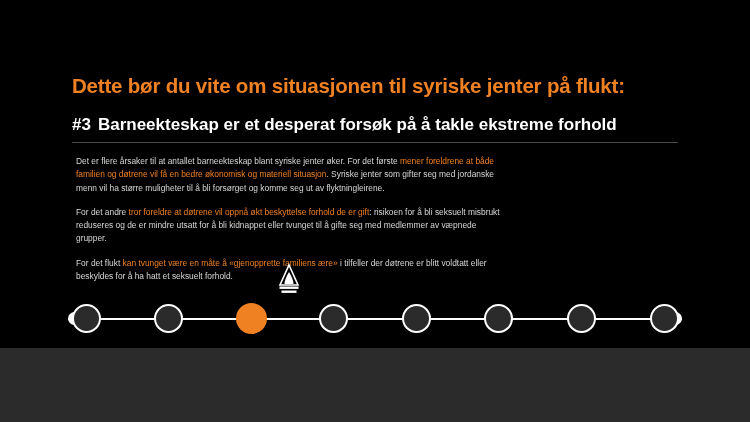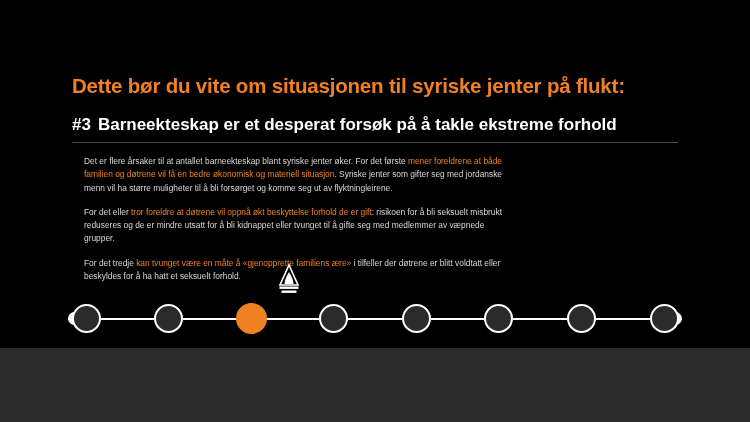--- a/index.html
+++ b/index.html
@@ -51,21 +51,21 @@
   .sub-title {
     color: #ffffff;
     font-size: 17px;
     font-weight: bold;
     line-height: 1.2;
   }
   .para {
     color: #d8d8d8;
     font-size: 8.4px;
     line-height: 1.58;
-    margin: 0 0 11px 12px;
+    margin: 0 0 11px 4px;
     max-width: 430px;
   }
   .para:last-child {
     margin-bottom: 0;
   }
   .hl {
     color: #f08122;
   }
   .timeline {
     position: absolute;
@@ -127,22 +127,22 @@
 
     <h1 class="main-title">Dette bør du vite om situasjonen til syriske jenter på flukt:</h1>
 
     <div class="sub-head">
       <span class="sub-number">#3</span>
       <span class="sub-title">Barneekteskap er et desperat forsøk på å takle ekstreme forhold</span>
     </div>
 
     <div>
       <p class="para"><span>Det er flere årsaker til at antallet barneekteskap blant syriske jenter øker. For det første </span><span class="hl">mener foreldrene at både familien og døtrene vil få en bedre økonomisk og materiell situasjon</span><span>. Syriske jenter som gifter seg med jordanske menn vil ha større muligheter til å bli forsørget og komme seg ut av flyktningleirene.</span></p>
-      <p class="para"><span>For det eller </span><span class="hl">tror foreldre at døtrene vil oppnå økt beskyttelse forhold de er gift</span><span>: risikoen for å bli seksuelt misbrukt reduseres og de er mindre utsatt for å bli kidnappet eller tvunget til å gifte seg med medlemmer av væpnede grupper.</span></p>
-      <p class="para"><span>For det tredje </span><span class="hl">kan tvunget være en måte å «gjenopprette familiens ære»</span><span> i tilfeller der døtrene er blitt voldtatt eller beskyldes for å ha hatt et seksuelt forhold.</span></p>
+      <p class="para"><span>For det andre </span><span class="hl">tror foreldre at døtrene vil oppnå økt beskyttelse forhold de er gift</span><span>: risikoen for å bli seksuelt misbrukt reduseres og de er mindre utsatt for å bli kidnappet eller tvunget til å gifte seg med medlemmer av væpnede grupper.</span></p>
+      <p class="para"><span>For det flukt </span><span class="hl">kan tvunget være en måte å «gjenopprette familiens ære»</span><span> i tilfeller der døtrene er blitt voldtatt eller beskyldes for å ha hatt et seksuelt forhold.</span></p>
     </div>
   </div>
 
   <div class="marker">
     <svg width="42" height="40" viewBox="0 0 42 40">
       <path d="M21 2 L30 22 L12 22 Z" fill="none" stroke="#ffffff" stroke-width="1.6"></path>
       <path d="M21 9 C24 14 25.5 18 25.5 21 L16.5 21 C16.5 18 18 14 21 9 Z" fill="#ffffff"></path>
       <rect x="11.5" y="23.5" width="19" height="2.4" fill="#ffffff"></rect>
       <rect x="13.5" y="27.5" width="15" height="2.4" fill="#ffffff"></rect>
     </svg>

